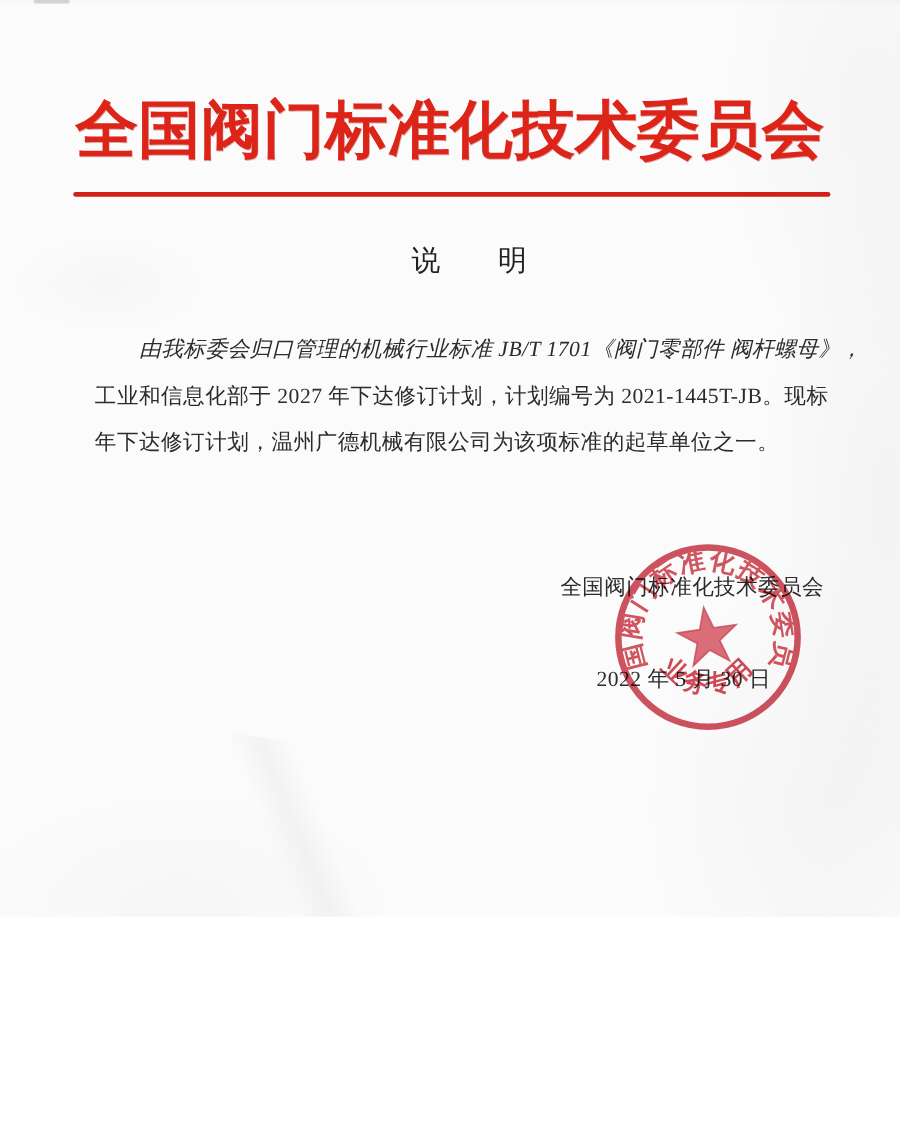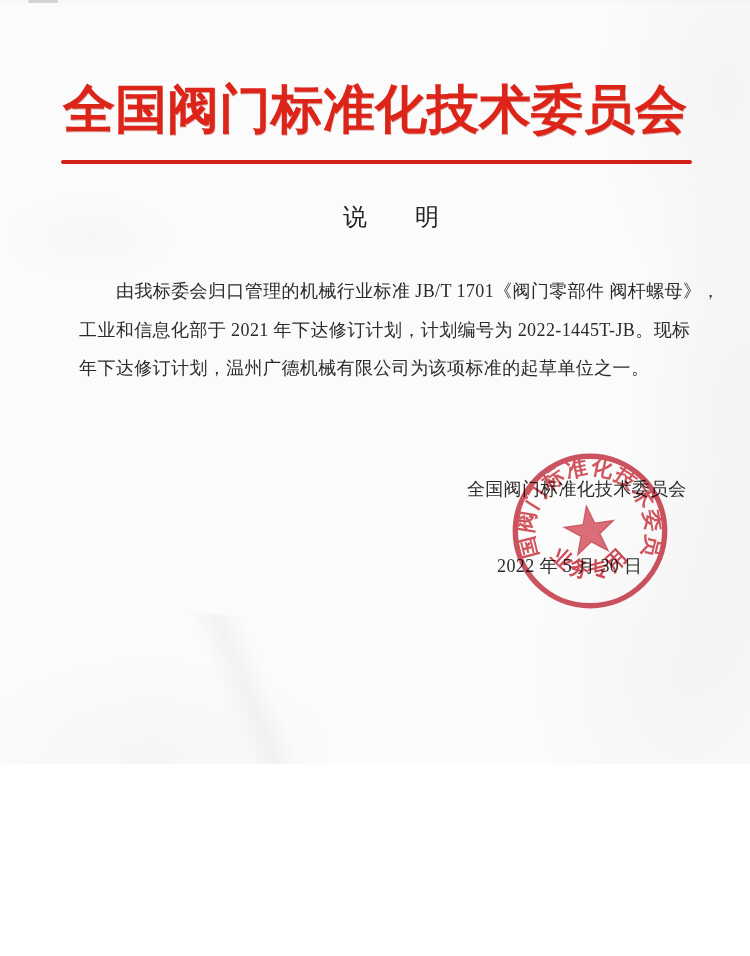--- a/index.html
+++ b/index.html
@@ -45,21 +45,21 @@
   }
   .body-block {
     position: absolute; top: 272px; left: 79px; width: 620px;
     font-size: 18px; color: #2b2b2b;
   }
   .body-line {
     line-height: 38.5px;
     white-space: nowrap;
     letter-spacing: 0.4px;
   }
-  .body-line.indent { padding-left: 37px; }
+  .body-line.indent { padding-left: 37px; font-style: italic; }
   .sig-org {
     position: absolute; top: 477px; left: 467px;
     font-size: 18px; color: #2b2b2b; letter-spacing: 0.3px;
     white-space: nowrap;
   }
   .sig-date {
     position: absolute; top: 516px; left: 497px;
     font-size: 18px; color: #2b2b2b; letter-spacing: 0.4px;
     white-space: nowrap;
     margin-top: 38px;
@@ -98,21 +98,21 @@
   <div class="top-smudge"></div>
 
   <div class="doc-title">全国阀门标准化技术委员会</div>
 
   <div class="red-rule"></div>
 
   <div class="subtitle">说　　明</div>
 
   <div class="body-block">
     <div class="body-line indent">由我标委会归口管理的机械行业标准 JB/T 1701《阀门零部件 阀杆螺母》，</div>
-    <div class="body-line">工业和信息化部于 2021 年下达修订计划，计划编号为 2022-1445T-JB。现标</div>
+    <div class="body-line">工业和信息化部于 2027 年下达修订计划，计划编号为 2021-1445T-JB。现标</div>
     <div class="body-line">年下达修订计划，温州广德机械有限公司为该项标准的起草单位之一。</div>
   </div>
 
   <div class="sig-org">全国阀门标准化技术委员会</div>
 
   <div class="sig-date">2022 年 5 月 30 日</div>
 
   <svg class="stamp" viewBox="0 0 200 200">
     <defs>
       <path id="arcTop" d="M 48 136 A 63.2 63.2 0 1 1 152 136" fill="none"></path>

